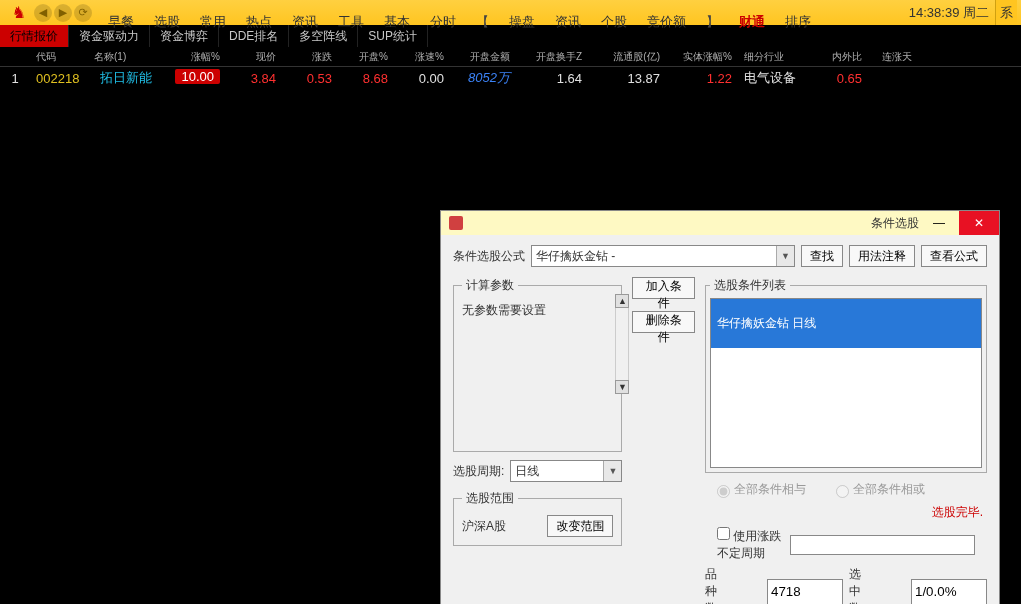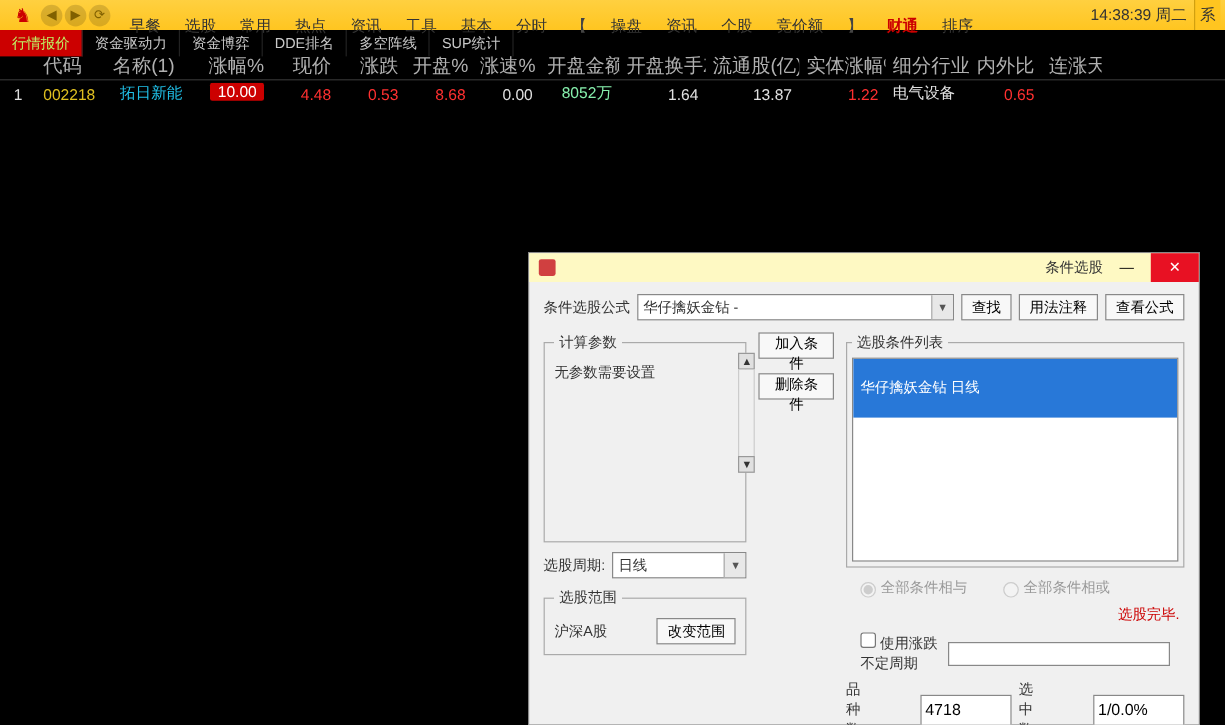--- a/index.html
+++ b/index.html
@@ -13,24 +13,24 @@
 .topbar .menu { display: flex; gap: 4px; }
 .topbar .menu span { padding: 0 8px; color: #333; cursor: pointer; margin-top: 18px; }
 .topbar .menu .bracket { color: #444; }
 .topbar .menu .red { color: #cc0000; font-weight: bold; }
 .topbar .clock { margin-left: auto; color: #333; padding-right: 6px; }
 .topbar .sysbtn { background: #ffc520; border-left: 1px solid #d0a010; height: 25px; padding: 0 4px; display: flex; align-items: center; color: #333; }
 
 
 .tabrow { height: 22px; background: #000; display: flex; align-items: stretch; font-size: 12px; }
 .tabrow .tab { padding: 0 10px; display: flex; align-items: center; color: #c8c8c8; cursor: pointer; border-right: 1px solid #222; }
-.tabrow .tab.active { background: #cc0000; color: #bef264; }
-
-
-.colhdr { height: 20px; display: flex; align-items: flex-end; font-size: 16px; color: #b0b0b0; border-bottom: 1px solid #333; }
+.tabrow .tab.active { background: #cc0000; color: #000000; }
+
+
+.colhdr { height: 20px; display: flex; align-items: center; font-size: 10px; color: #b0b0b0; border-bottom: 1px solid #333; }
 .colhdr span, .row span { text-align: right; padding: 0 6px; overflow: hidden; white-space: nowrap; }
 .c-idx { width: 30px; text-align: center !important; }
 .c-code { width: 58px; text-align: left !important; }
 .c-name { width: 78px; text-align: left !important; }
 .c-pct { width: 60px; }
 .c-price { width: 56px; }
 .c-chg { width: 56px; }
 .c-open { width: 56px; }
 .c-spd { width: 56px; }
 .c-amt { width: 66px; }
@@ -40,21 +40,21 @@
 .c-ind { width: 70px; text-align: left !important; }
 .c-inout { width: 60px; }
 .c-cons { width: 50px; }
 
 
 .row { height: 22px; display: flex; align-items: center; font-size: 13px; color: #c8c8c8; }
 .row .c-code { color: #e0c020; }
 .row .c-name { color: #20c0e8; }
 .row .badge { display: inline-block; background: #cc0000; color: #fff; padding: 0 6px; border-radius: 2px; }
 .red { color: #ff3030; }
-.cyan { color: #86efac; }
+.cyan { color: #3b82f6; font-style: italic; }
 .white { color: #e0e0e0; }
 .row .mark { color: #cc3333; font-size: 10px; margin-left: 2px; }
 
 
 .dialog { position: absolute; left: 440px; top: 210px; width: 560px; background: #f0f0f0; border: 1px solid #888; font-size: 12px; }
 .dialog .titlebar { height: 24px; background: #fef9c3; display: flex; align-items: center; padding-left: 8px; text-align: right; }
 .dialog .titlebar .ico { width: 14px; height: 14px; background: #d04040; border-radius: 2px; margin-right: 6px; }
 .dialog .titlebar .ttl { flex: 1; color: #333; }
 .dialog .titlebar .wbtn { width: 40px; height: 24px; display: flex; align-items: center; justify-content: center; cursor: pointer; }
 .dialog .titlebar .close { background: #e81123; color: #fff; }
@@ -145,21 +145,21 @@
   <span class="c-ind">细分行业</span>
   <span class="c-inout">内外比</span>
   <span class="c-cons">连涨天</span>
 </div>
 
 <div class="row">
   <span class="c-idx white">1</span>
   <span class="c-code">002218</span>
   <span class="c-name"><span>拓日新能</span><span class="mark">上</span></span>
   <span class="c-pct"><span class="badge">10.00</span></span>
-  <span class="c-price red">4.48</span>
+  <span class="c-price red">3.84</span>
   <span class="c-chg red">0.53</span>
   <span class="c-open red">8.68</span>
   <span class="c-spd white">0.00</span>
   <span class="c-amt cyan">8052万</span>
   <span class="c-turn white">1.64</span>
   <span class="c-float white">13.87</span>
   <span class="c-body red">1.22</span>
   <span class="c-ind white">电气设备</span>
   <span class="c-inout red">0.65</span>
 </div>

